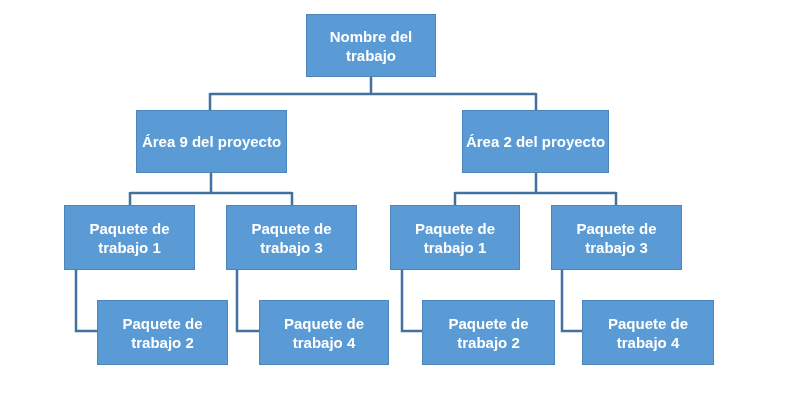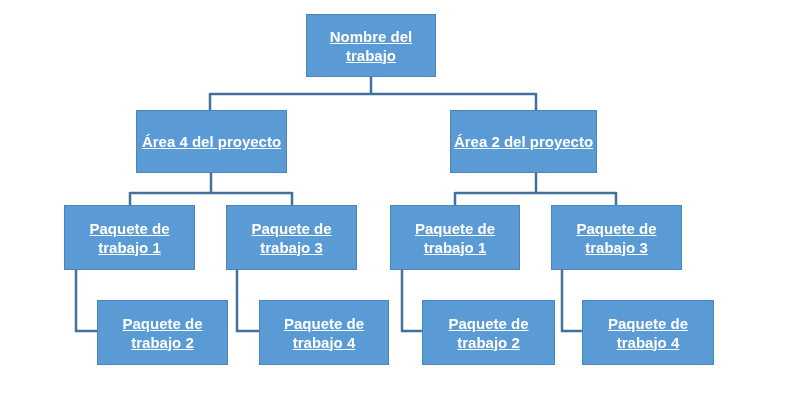--- a/index.html
+++ b/index.html
@@ -34,21 +34,20 @@
     background: var(--node-fill);
     border: 1px solid var(--node-border);
     color: var(--node-text);
     display: flex;
     flex-direction: column;
     align-items: center;
     justify-content: center;
     font-weight: 700;
     font-size: 15px;
     line-height: 19px;
-    text-decoration: underline;
   }
   .node .ln { display: block; white-space: nowrap; }
 </style>
 </head>
 <body>
 
 <div class="stage">
 
   <svg class="connectors" viewBox="0 0 800 410" xmlns="http://www.w3.org/2000/svg">
     <path d="M371 77 L371 94 M210 94 L536 94 M210 93 L210 110 M536 93 L536 110"></path>
@@ -59,24 +58,24 @@
     <path d="M402 270 L402 331 L422 331"></path>
     <path d="M562 270 L562 331 L582 331"></path>
   </svg>
 
   <div class="node" style="left:306px;top:14px;width:130px;height:63px">
     <span class="ln">Nombre del</span>
     <span class="ln">trabajo</span>
   </div>
 
   <div class="node" style="left:136px;top:110px;width:151px;height:63px">
-    <span class="ln">Área 4 del proyecto</span>
+    <span class="ln">Área 9 del proyecto</span>
   </div>
 
-  <div class="node" style="left:450px;top:110px;width:147px;height:63px">
+  <div class="node" style="left:462px;top:110px;width:147px;height:63px">
     <span class="ln">Área 2 del proyecto</span>
   </div>
 
   <div class="node" style="left:64px;top:205px;width:131px;height:65px">
     <span class="ln">Paquete de</span>
     <span class="ln">trabajo 1</span>
   </div>
 
   <div class="node" style="left:226px;top:205px;width:131px;height:65px">
     <span class="ln">Paquete de</span>

